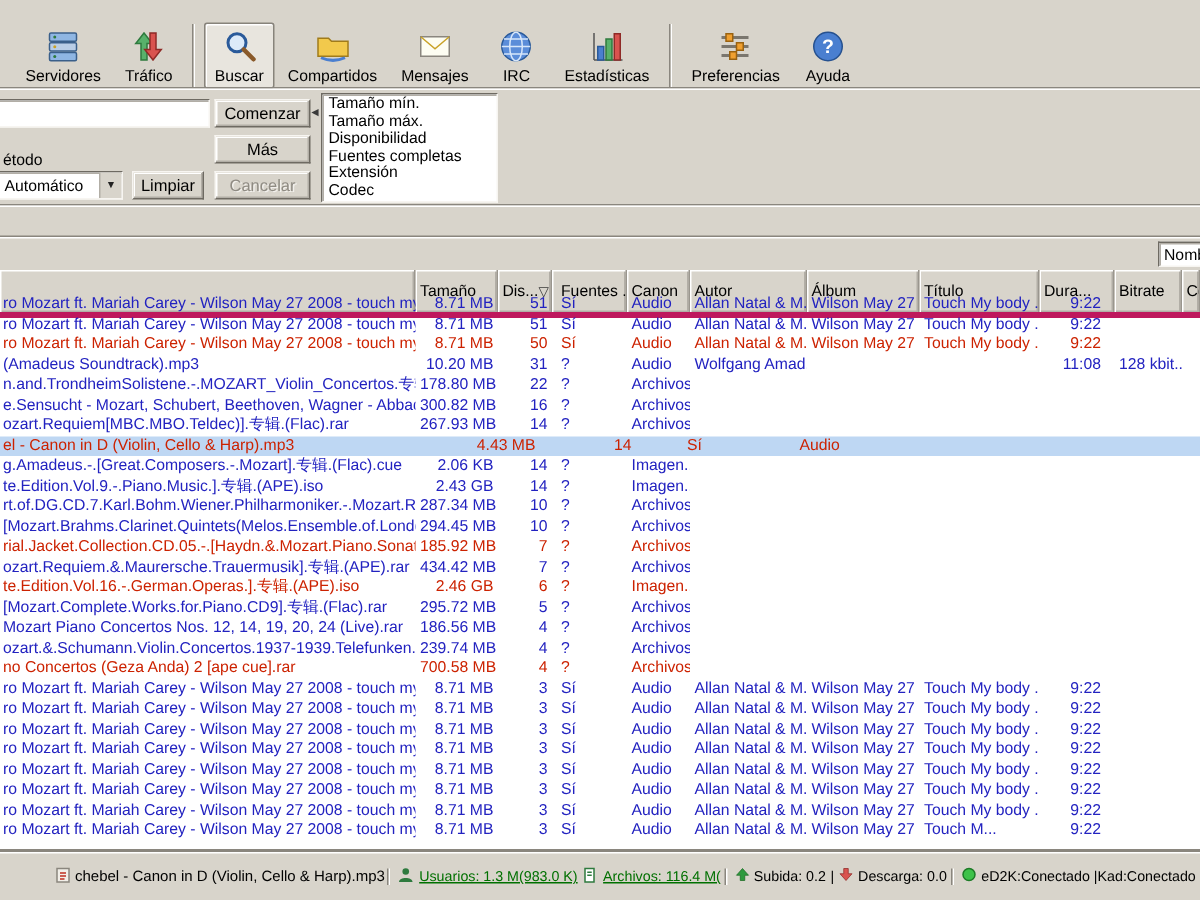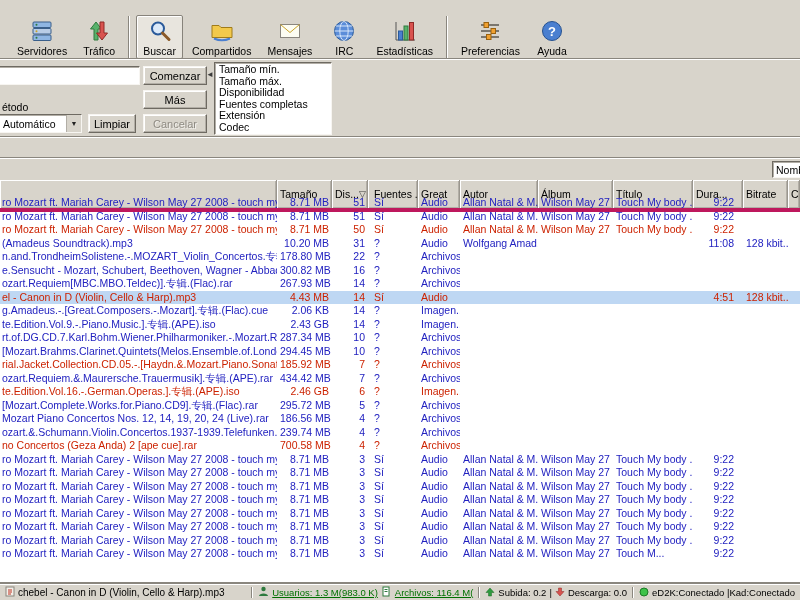--- a/index.html
+++ b/index.html
@@ -57,37 +57,37 @@
   .table{position:absolute;top:180px;left:0;right:0;bottom:16px;background:#fff;overflow:hidden;}
   .thead{display:flex;height:32px;background:#d8d4cb;border-bottom:4px solid #be185d;}
   .th{display:flex;align-items:center;padding:0 3px;font-size:10.5px;white-space:nowrap;overflow:hidden;
       background:#d8d4cb;border-right:1px solid #9a968e;box-shadow:inset 1px 1px 0 #fff,inset -1px -1px 0 #b2aea6;
       text-align:left;}
   .sort-arrow{margin-left:auto;font-size:9px;color:#3a3a3a;line-height:10px;}
   .tbody{position:absolute;top:16px;left:0;right:0;bottom:0;}
   .row{display:flex;height:13.5px;line-height:13.5px;font-size:10.5px;white-space:nowrap;}
   .row.blue{color:var(--row-blue,#2222c0);}
   .row.red{color:var(--row-red,#cc2200);}
-  .row.selected{background:var(--sel-bg,#bed7f3);}
+  .row.selected{background:var(--sel-bg,#bed7f3);gap:28px;}
   .cell{overflow:hidden;padding:0 3px;}
   .c-name{flex:0 0 277px;padding-left:2px;}
   .c-size{flex:0 0 55px;text-align:right;}
   .c-avail{flex:0 0 36px;text-align:right;}
   .c-src{flex:0 0 50px;padding-left:6px;}
   .c-type{flex:0 0 42px;}
   .c-author{flex:0 0 78px;}
   .c-album{flex:0 0 75px;}
   .c-title{flex:0 0 80px;}
   .c-dur{flex:0 0 50px;text-align:right;padding-right:9px;}
   .c-bit{flex:0 0 45px;text-align:right;}
   .c-codec{flex:1 1 auto;}
   
-  .statusbar{position:absolute;left:0;right:0;bottom:0;height:16px;background:#d8d4cb;
+  .statusbar{position:absolute;left:0;right:0;bottom:0;height:32px;background:#d8d4cb;
              border-top:1px solid #fff;box-shadow:0 -2px 0 #8a867e;
-             display:flex;align-items:center;font-size:9.5px;}
+             display:flex;align-items:center;font-size:9.5px;padding-left:32px;}
   .sb-sec{display:flex;align-items:center;gap:3px;padding:0 5px;white-space:nowrap;overflow:hidden;}
   .sb-file{flex:1 1 auto;min-width:0;font-size:10px;}
   .sb-sep{flex:0 0 2px;height:11px;border-left:1px solid #8a867e;border-right:1px solid #fff;}
   .sb-green{color:var(--status-green,#007000);text-decoration:underline;}
   .sb-bar{color:#000;}
 </style>
 </head>
 <body>
 
 <div class="win">
@@ -219,21 +219,21 @@
           <span>Tamaño</span>
         </div>
         <div class="th c-avail">
           <span>Dis...</span>
           <span class="sort-arrow">▽</span>
         </div>
         <div class="th c-src">
           <span>Fuentes ...</span>
         </div>
         <div class="th c-type">
-          <span>Great</span>
+          <span>Canon</span>
         </div>
         <div class="th c-author">
           <span>Autor</span>
         </div>
         <div class="th c-album">
           <span>Álbum</span>
         </div>
         <div class="th c-title">
           <span>Título</span>
         </div>

